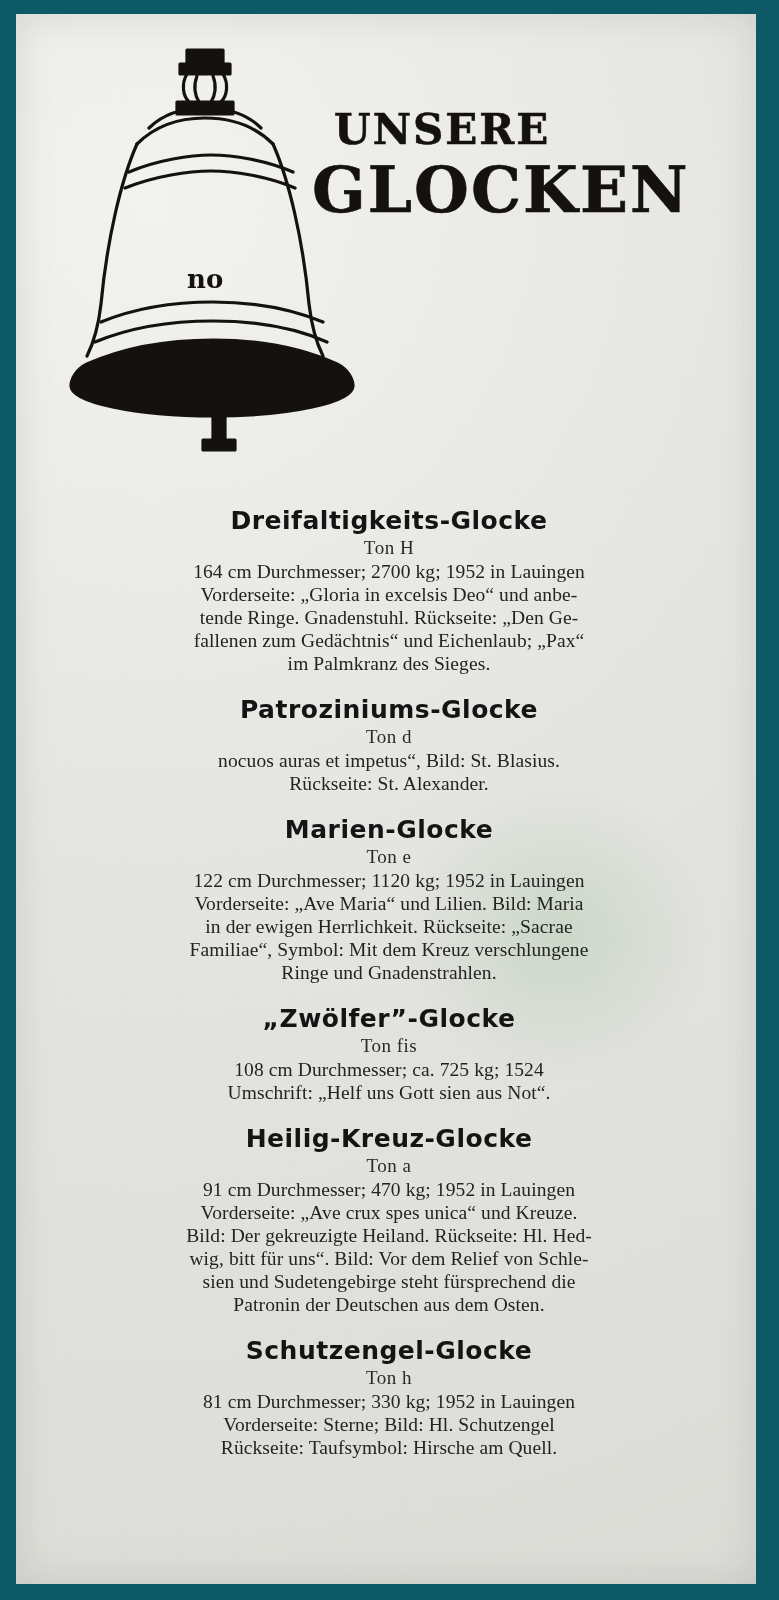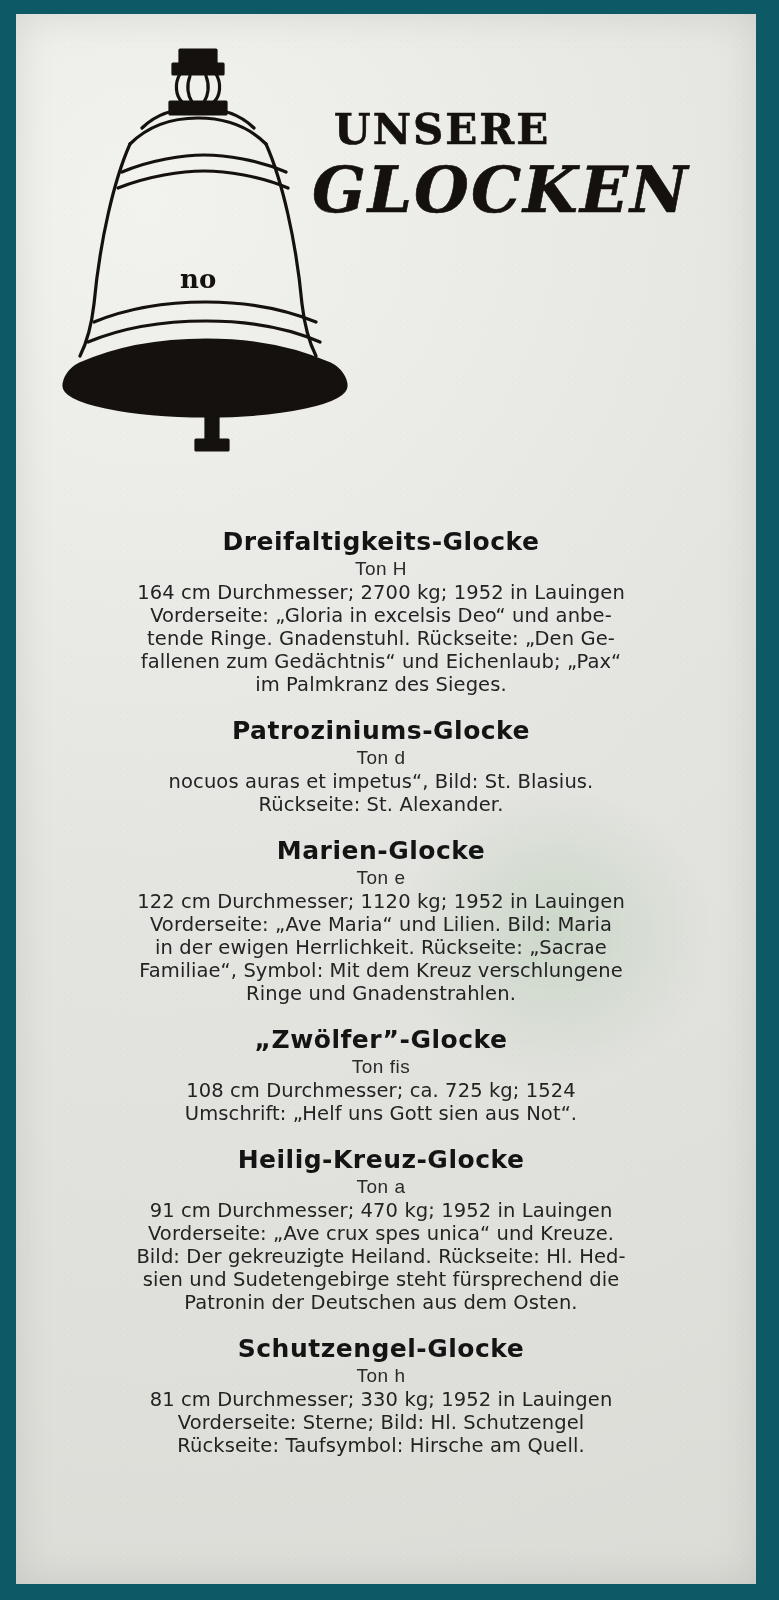--- a/index.html
+++ b/index.html
@@ -54,77 +54,76 @@
     pointer-events: none;
   }
 
   
   .header {
     position: relative;
     height: 470px;
   }
   .bell-wrap {
     position: absolute;
-    left: 14px;
+    left: 21px;
     top: 18px;
     width: 330px;
     height: 430px;
   }
   .title-block {
     position: absolute;
     left: 318px;
     top: 96px;
     width: 420px;
     color: #111;
   }
   .title-line {
     font-family: "DejaVu Serif", serif;
     font-weight: 700;
     letter-spacing: 2px;
     line-height: 0.96;
     color: #15110f;
     -webkit-text-stroke: 0.6px #15110f;
   }
   .title-line.l1 { font-size: 42px; }
-  .title-line.l2 { font-size: 63px; margin-top: 10px; margin-left: -22px; font-style: italic; }
+  .title-line.l2 { font-size: 63px; margin-top: 10px; margin-left: -22px; }
 
   
   .bells {
     position: absolute;
-    left: 20px;
+    left: 28px;
     top: 492px;
     width: 690px;
     text-align: center;
     color: #191919;
-    margin-top: 21px;
   }
   .bell-entry { margin-bottom: 20px; }
   .bell-name {
     font-family: "DejaVu Sans", sans-serif;
     font-weight: 700;
     font-size: 25px;
     letter-spacing: 0.5px;
     color: #141414;
     margin-bottom: 2px;
   }
   .bell-tone {
-    font-family: Liberation Sans, sans-serif;
+    font-family: Liberation Serif, serif;
     font-size: 19px;
     letter-spacing: 0.5px;
     color: #2a2a2a;
     margin-bottom: 1px;
   }
   .bell-desc {
     font-family: "DejaVu Sans", sans-serif;
     font-size: 19.5px;
     line-height: 1.18;
     letter-spacing: 0.1px;
     color: #232323;
   }
-  .bell-desc span { display: block; }
+  .bell-desc span { display: block; font-family: Liberation Serif, serif; }
 </style>
 </head>
 <body>
 
 <div class="page">
   <div class="paper">
     <div class="tint-green"></div>
 
     <div class="header">
 
@@ -212,20 +211,21 @@
         </div>
       </div>
 
       <div class="bell-entry">
         <div class="bell-name">Heilig-Kreuz-Glocke</div>
         <div class="bell-tone">Ton a</div>
         <div class="bell-desc">
           <span>91 cm Durchmesser; 470 kg; 1952 in Lauingen</span>
           <span>Vorderseite: „Ave crux spes unica“ und Kreuze.</span>
           <span>Bild: Der gekreuzigte Heiland. Rückseite: Hl. Hed-</span>
+          <span>wig, bitt für uns“. Bild: Vor dem Relief von Schle-</span>
           <span>sien und Sudetengebirge steht fürsprechend die</span>
           <span>Patronin der Deutschen aus dem Osten.</span>
         </div>
       </div>
 
       <div class="bell-entry">
         <div class="bell-name">Schutzengel-Glocke</div>
         <div class="bell-tone">Ton h</div>
         <div class="bell-desc">
           <span>81 cm Durchmesser; 330 kg; 1952 in Lauingen</span>

